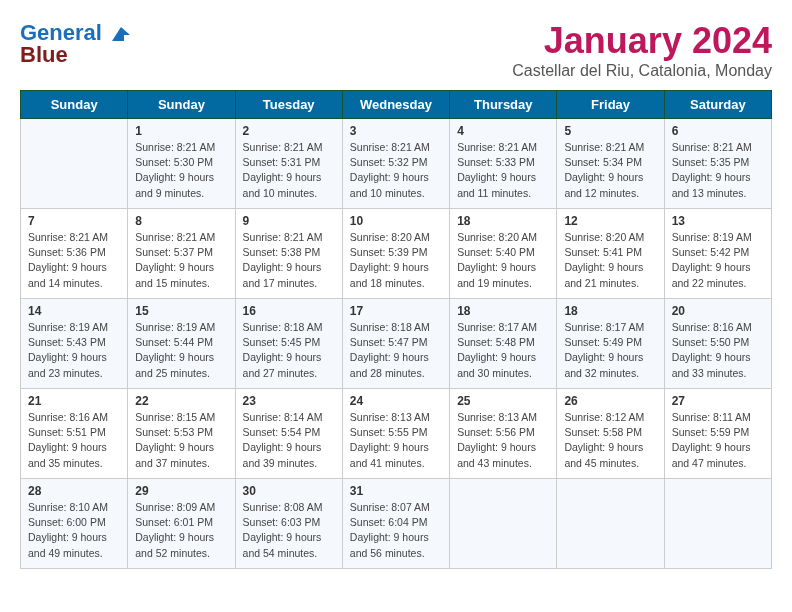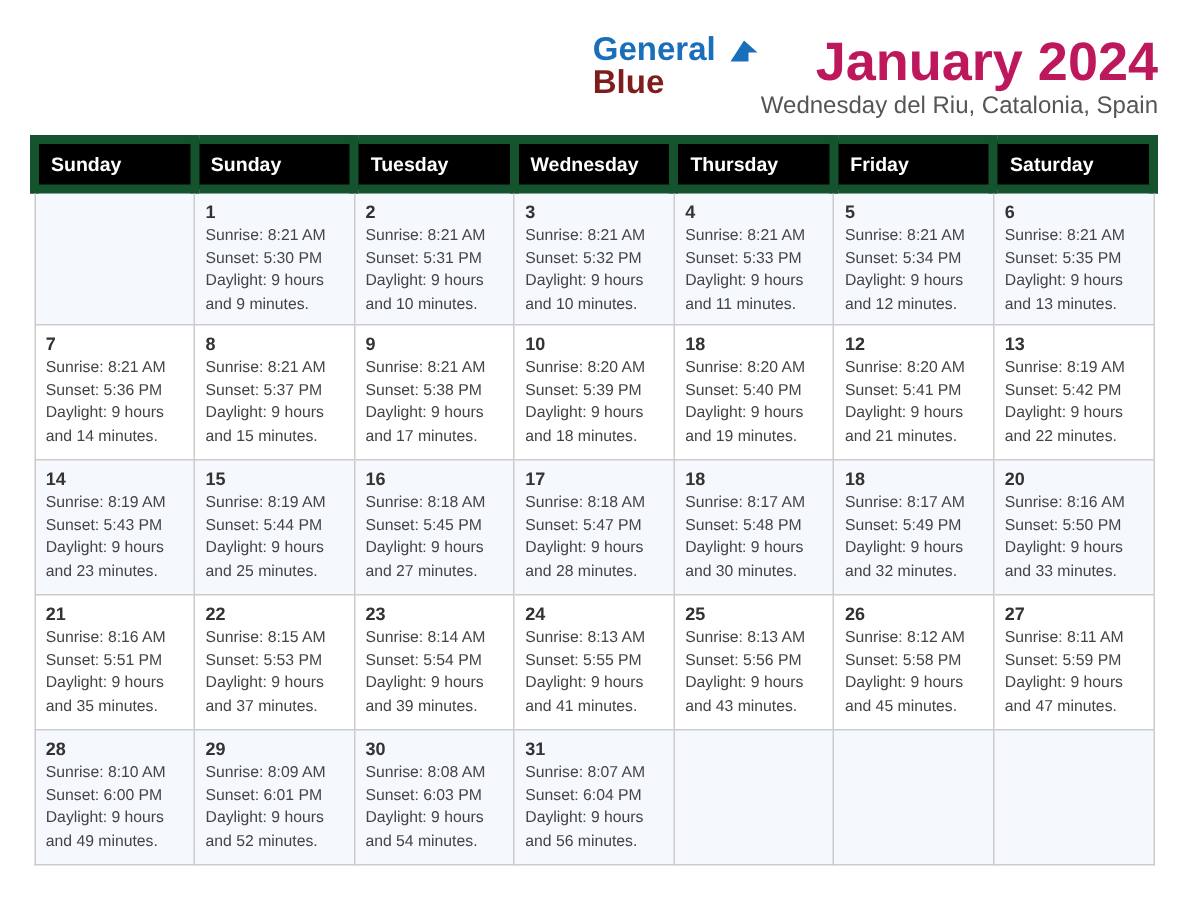--- a/index.html
+++ b/index.html
@@ -5,21 +5,21 @@
     * { box-sizing: border-box; margin: 0; padding: 0; }
     body {
       font-family: Arial, sans-serif;
       background: #fff;
       width: 792px;
       min-height: 612px;
       padding: 20px;
     }
     .header {
       display: flex;
-      justify-content: flex-end;
+      justify-content: space-between;
       align-items: flex-start;
       margin-bottom: 10px;
     }
     .logo {
       display: flex;
       align-items: center;
     }
     .title-block {
       text-align: right;
     }
@@ -31,27 +31,27 @@
     .location {
       font-size: 16px;
       color: #555;
     }
     table {
       width: 100%;
       border-collapse: collapse;
       table-layout: fixed;
     }
     thead tr th {
-      background-color: #000000;
+      background-color: #0369a1;
       color: #fff;
-      text-align: left;
+      text-align: center;
       padding: 6px 8px;
       font-size: 13px;
       font-weight: bold;
-      border: 6px solid #14532d;
+      border: 1px solid #14532d;
     }
     tbody tr td {
       vertical-align: top;
       border: 1px solid #ccc;
       padding: 5px 7px;
       font-size: 11px;
       color: #333;
       min-height: 80px;
       height: 90px;
     }
@@ -86,21 +86,21 @@
           <svg width="22" height="18" viewBox="0 0 22 18" style="vertical-align:middle;margin-left:2px;">
             <polygon points="2,16 11,2 20,10 14,10 14,16" fill="#1a6fbb"></polygon>
           </svg>
         </div>
       </div>
       <div style="font-size:22px;font-weight:bold;color:#7f1d1d;margin-top:-4px;">Blue</div>
     </div>
   </div>
   <div class="title-block">
     <div class="month-title">January 2024</div>
-    <div class="location">Wednesday del Riu, Catalonia, Spain</div>
+    <div class="location">Castellar del Riu, Catalonia, Monday</div>
   </div>
 </div>
 
 <table>
   <thead>
     <tr>
     <th>Sunday</th>
         <th>Sunday</th>
         <th>Tuesday</th>
         <th>Wednesday</th>

